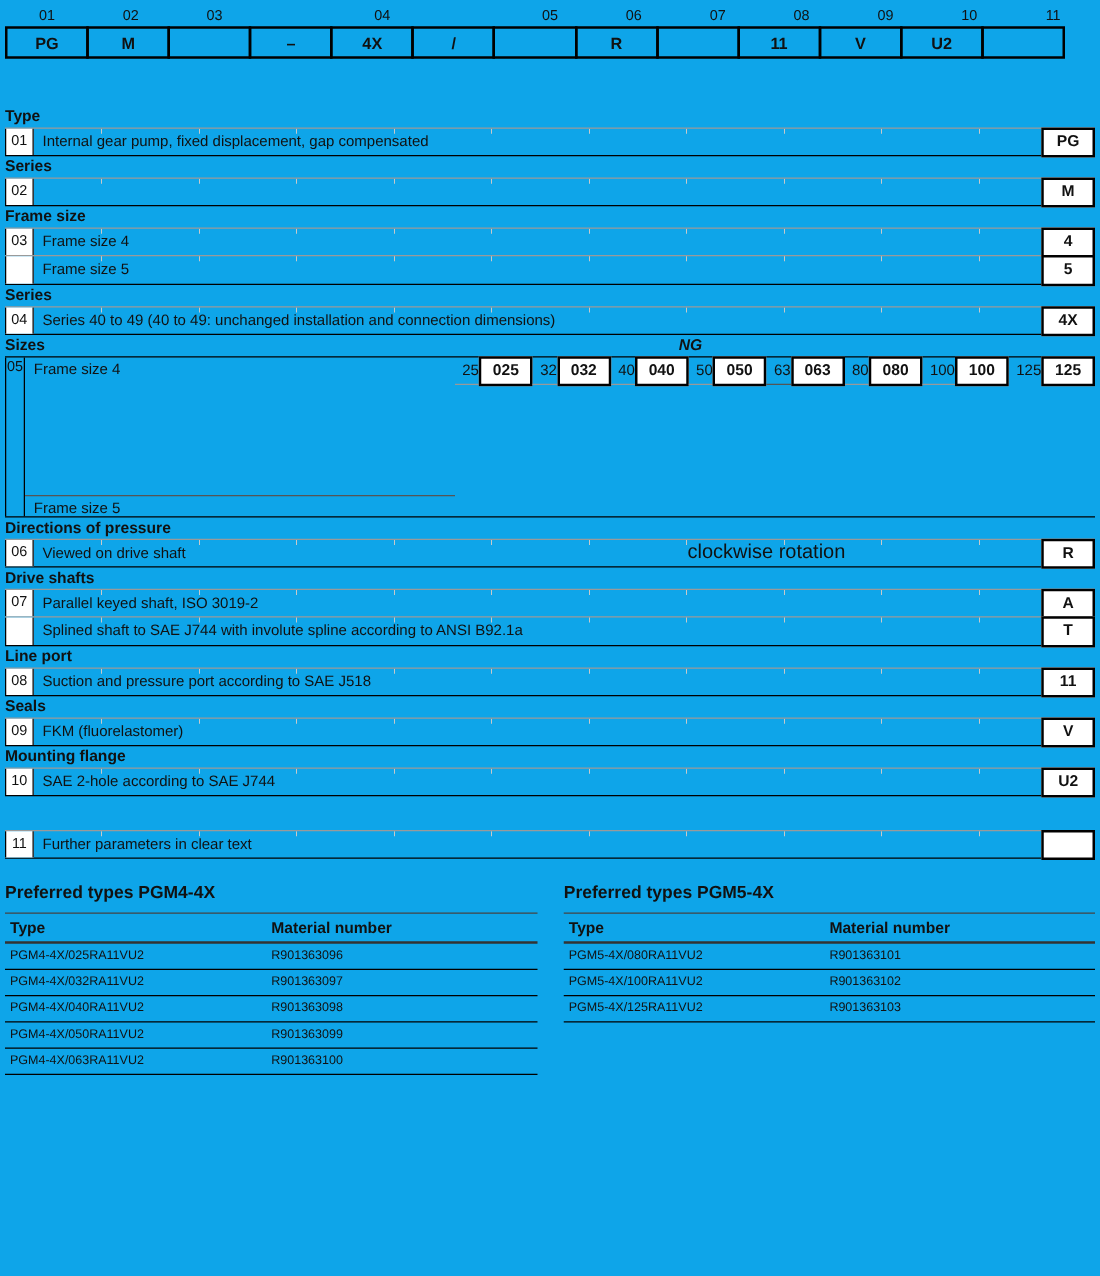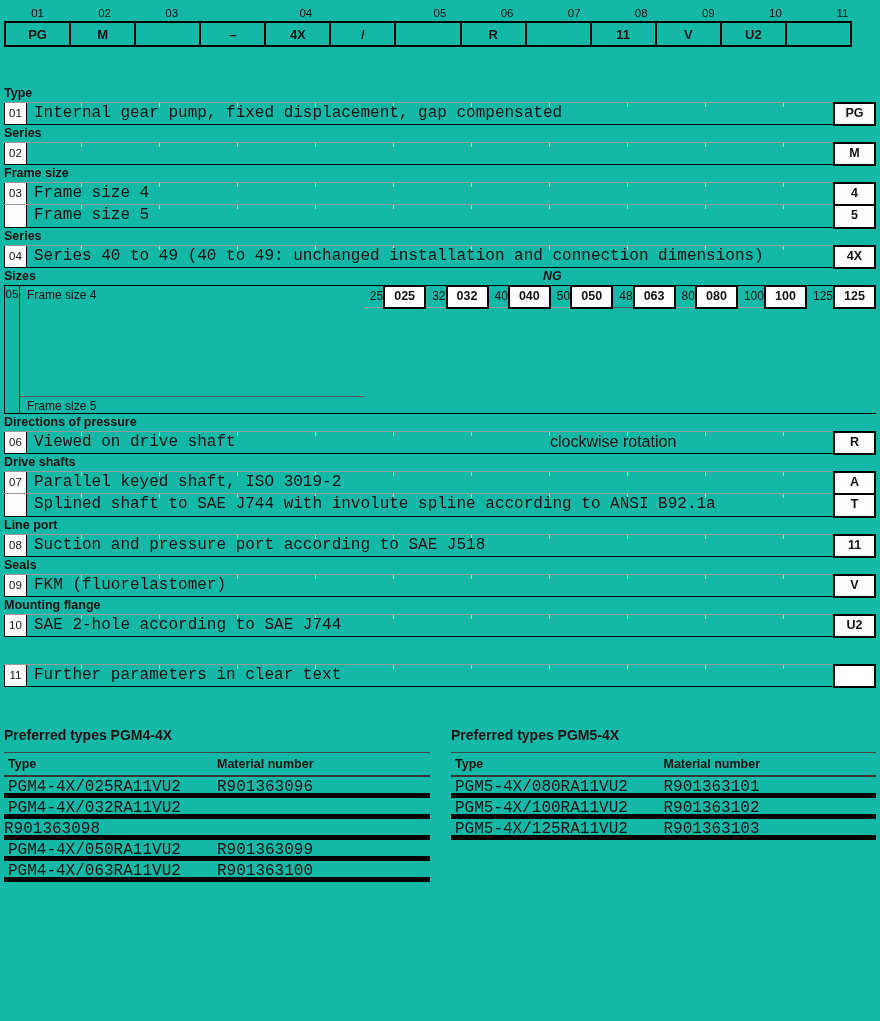--- a/index.html
+++ b/index.html
@@ -1,18 +1,18 @@
 <!DOCTYPE html>
 <html><head>
 <meta charset="utf-8">
 <style>
   * { box-sizing: border-box; margin: 0; padding: 0; }
   html, body { background: #fff; }
   body { font-family: "Liberation Sans", sans-serif; color: #111; }
-  .page { width: 880px; height: 1021px; background: #14b8a6; overflow: hidden; position: relative; }
+  .page { width: 880px; height: 1021px; background: #0ea5e9; overflow: hidden; position: relative; }
   .content { margin: 0 4px; width: 872px; }
 
   
   .code-table { padding-top: 6px; }
   .ct-headers { display: flex; height: 15px; }
   .ct-h { width: 67.08px; text-align: center; font-size: 11.5px; line-height: 14px; }
   .ct-cells { display: flex; height: 26px; }
   .ct-c {
     width: 67.08px; border: 2px solid #000; margin-left: -2px;
     display: flex; align-items: center; justify-content: center;
@@ -29,21 +29,21 @@
     border-top: 1px solid #9a9a9a; border-bottom: 1.5px solid #000;
     background-image: repeating-linear-gradient(90deg, transparent 0 77px, #c8c8c8 77px 78px);
     background-size: 100% 4px; background-repeat: no-repeat;
   }
   .row.grp-first { border-bottom: 1px solid #9a9a9a; }
   .row.grp-next { border-top: none; }
   .num {
     width: 23px; border-left: 1.5px solid #000; border-right: 1.5px solid #000;
     text-align: center; font-size: 11.5px; line-height: 20px; background: #fff;
   }
-  .desc { flex: 1; font-size: 16px; line-height: 20px; padding-left: 7px; white-space: nowrap; font-family: Liberation Mono, monospace; }
+  .desc { flex: 1; font-size: 12px; line-height: 20px; padding-left: 7px; white-space: nowrap; }
   .midtext { position: absolute; left: 546px; top: 0; font-size: 16px; line-height: 20px; }
   .codebox {
     width: 43px; border: 2px solid #000; margin-left: auto; margin-top: -1px; margin-bottom: -1.5px;
     font-weight: bold; font-size: 12.5px; text-align: center; line-height: 19px; background: #fff;
   }
 
   
   .sizes-head { position: relative; }
   .sizes-head .ng { position: absolute; left: 539px; top: 0; font-style: italic; }
   .sizes-table {
@@ -59,29 +59,29 @@
   .s-ng { flex: 1; display: flex; flex-direction: row; }
   .s-row { height: 22.2px; display: flex; }
   .s-val { flex: 1; font-size: 12px; line-height: 20px; padding-left: 6px; border-bottom: 1px solid #999; }
   .s-row.b4 .s-val { border-bottom: 1px solid #555; }
   .s-row.last .s-val { border-bottom: none; }
   .s-row .codebox { margin-top: -1px; margin-bottom: -1px; }
 
   .clear-row { margin-top: 27px; }
 
   
-  .preferred { display: flex; margin-top: 40px; }
+  .preferred { display: flex; margin-top: 18px; }
   .pt { width: 427px; }
   .pt + .pt { width: 426px; margin-left: 21px; }
   .pt-title { font-weight: bold; font-size: 14px; line-height: 17px; margin-bottom: 8px; }
   .pt-table { border-top: 1px solid #444; }
   .pt-head { display: flex; height: 24px; line-height: 23px; font-weight: bold; font-size: 12.5px; border-bottom: 2px solid #333; }
   .pt-c1 { width: 50%; padding-left: 4px; }
   .pt-c2 { flex: 1; }
-  .pt-row { display: flex; height: 21px; line-height: 20px; font-size: 16px; border-bottom: 5px solid #000000; font-family: Liberation Mono, monospace; }
+  .pt-row { display: flex; height: 21px; line-height: 20px; font-size: 10px; border-bottom: 1px solid #000000; }
 </style>
 </head>
 <body>
 
 <div class="page">
 <div class="content">
 
   <div class="code-table">
     <div class="ct-headers">
       <div class="ct-h">01</div>
@@ -177,21 +177,21 @@
         </div>
         <div class="s-row">
           <div class="s-val">40</div>
           <div class="codebox">040</div>
         </div>
         <div class="s-row">
           <div class="s-val">50</div>
           <div class="codebox">050</div>
         </div>
         <div class="s-row b4">
-          <div class="s-val">48</div>
+          <div class="s-val">63</div>
           <div class="codebox">063</div>
         </div>
         <div class="s-row">
           <div class="s-val">80</div>
           <div class="codebox">080</div>
         </div>
         <div class="s-row">
           <div class="s-val">100</div>
           <div class="codebox">100</div>
         </div>
@@ -270,22 +270,24 @@
         <div class="pt-head">
           <div class="pt-c1">Type</div>
           <div class="pt-c2">Material number</div>
         </div>
         <div class="pt-row">
           <div class="pt-c1">PGM4-4X/025RA11VU2</div>
           <div class="pt-c2">R901363096</div>
         </div>
         <div class="pt-row">
           <div class="pt-c1">PGM4-4X/032RA11VU2</div>
-        </div>
-        <div class="pt-row">
+          <div class="pt-c2">R901363097</div>
+        </div>
+        <div class="pt-row">
+          <div class="pt-c1">PGM4-4X/040RA11VU2</div>
           <div class="pt-c2">R901363098</div>
         </div>
         <div class="pt-row">
           <div class="pt-c1">PGM4-4X/050RA11VU2</div>
           <div class="pt-c2">R901363099</div>
         </div>
         <div class="pt-row">
           <div class="pt-c1">PGM4-4X/063RA11VU2</div>
           <div class="pt-c2">R901363100</div>
         </div>

